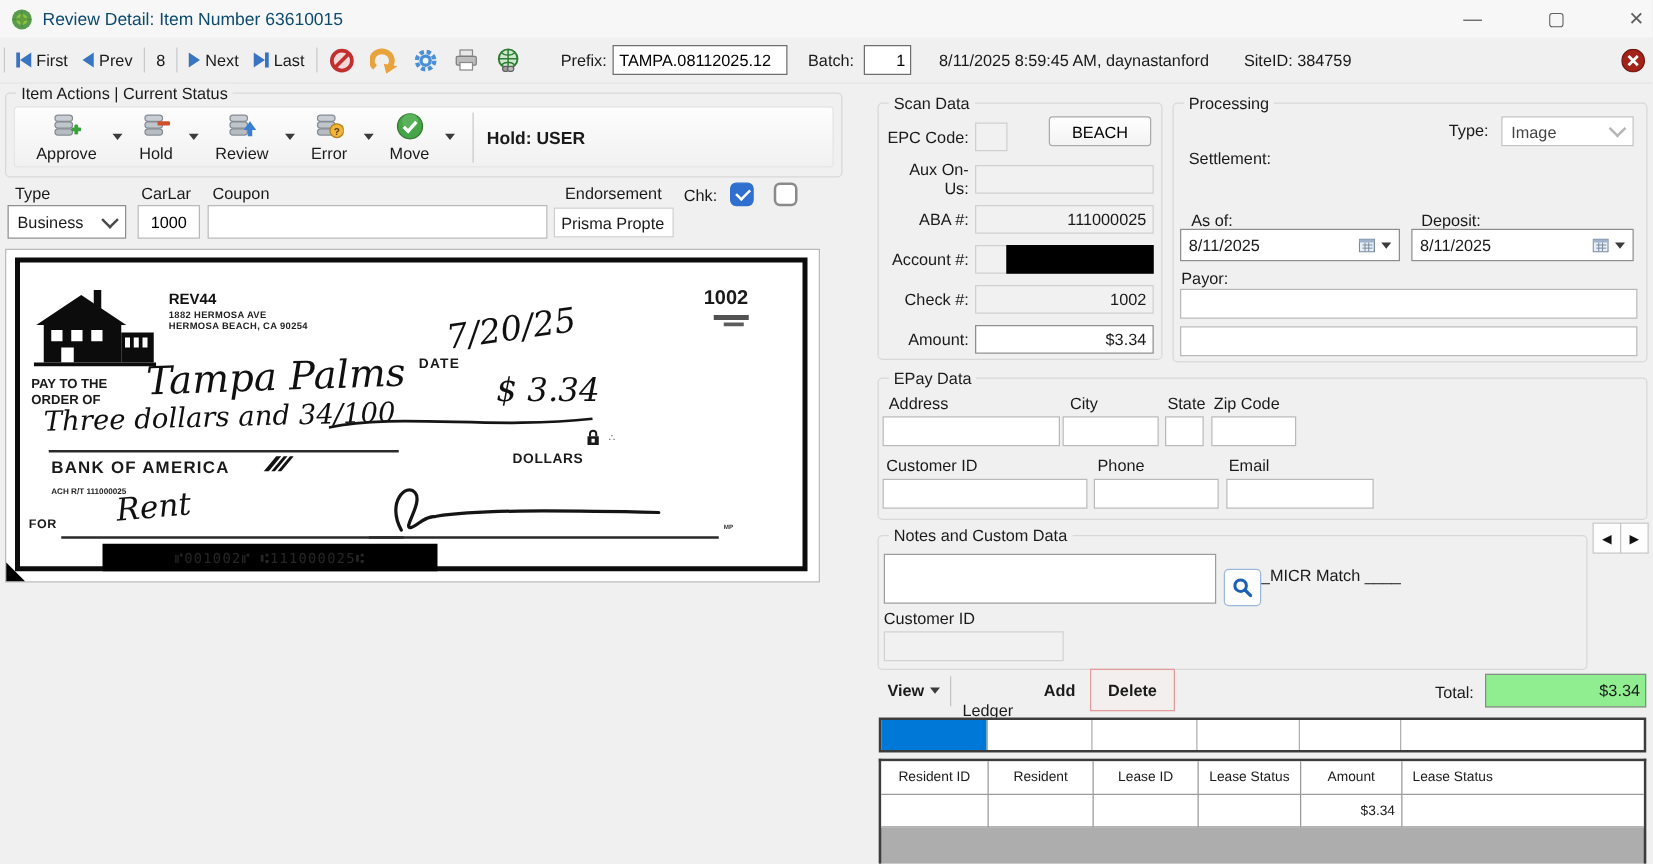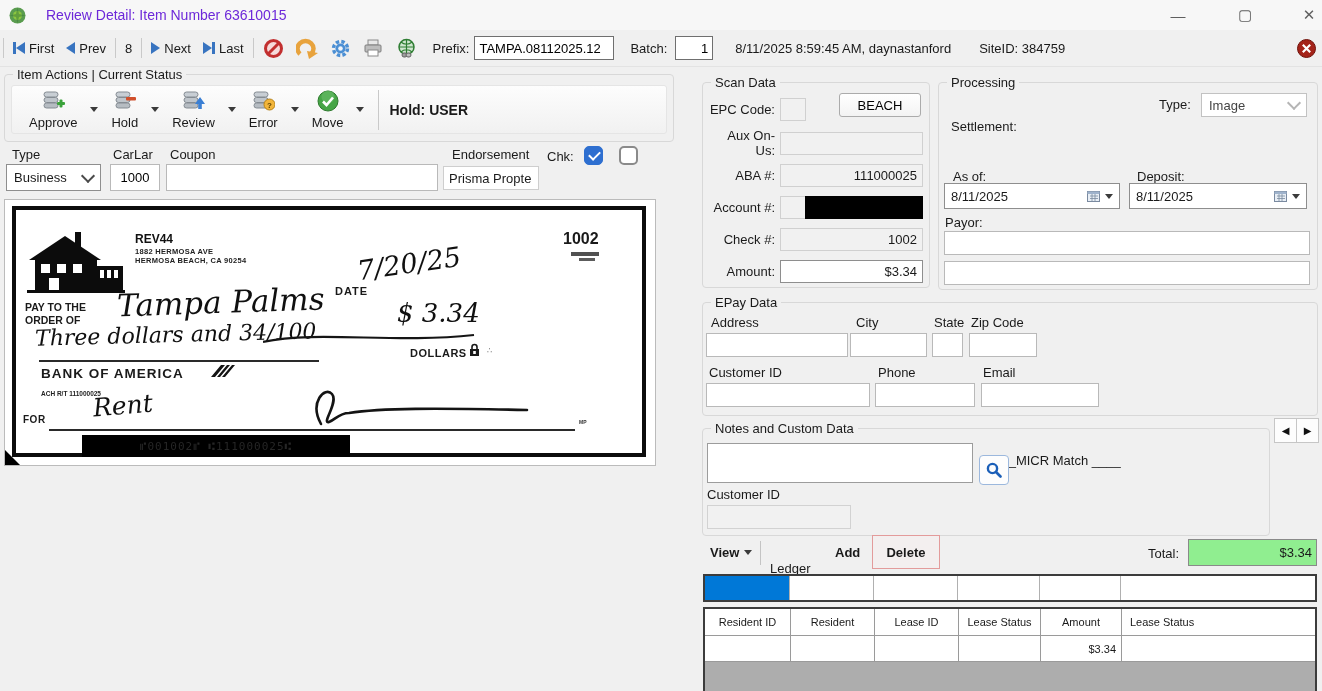--- a/index.html
+++ b/index.html
@@ -1,21 +1,21 @@
 <!DOCTYPE html>
 <html><head>
 <meta charset="utf-8">
 <style>
   html,body{margin:0;padding:0}
   body{width:1322px;height:691px;position:relative;background:#f0f0f0;
        font-family:"Liberation Sans",sans-serif;font-size:13px;color:#1a1a1a;overflow:hidden}
   .abs{position:absolute}
   
   .titlebar{left:0;top:0;width:1322px;height:30px;background:#f7f7f7;display:flex;align-items:center}
-  .title-text{color:#6d28d9;font-size:14px;margin-left:20px}
+  .title-text{color:#0c4a6e;font-size:14px;margin-left:8px}
   .winctl{position:absolute;top:0;width:46px;height:30px;display:flex;align-items:center;justify-content:center;color:#5f5f5f;font-size:15px}
   
   .toolbar{left:0;top:30px;width:1322px;height:36px;background:#f0f0f0;border-bottom:1px solid #e3e3e3;display:flex;align-items:center}
   .tbi{display:flex;align-items:center;gap:4px;padding:0 6px;height:28px}
   .tsep{width:1px;height:20px;background:#c9c9c9;margin:0 3px}
   .tri-l{width:0;height:0;border-top:6px solid transparent;border-bottom:6px solid transparent;border-right:9px solid #3874c0}
   .tri-r{width:0;height:0;border-top:6px solid transparent;border-bottom:6px solid transparent;border-left:9px solid #3874c0}
   .vbar{width:3px;height:12px;background:#3874c0}
   .tbx{border:1px solid #6f6f6f;background:#fff;height:24px;box-sizing:border-box;font:inherit;padding:0 4px}
   
@@ -132,21 +132,21 @@
     </svg>
   </div>
   <div class="tbi">
     <svg width="21" height="21" viewBox="0 0 21 21">
       <circle cx="10.5" cy="9" r="7.5" fill="#cfe6cf" stroke="#2e7d32" stroke-width="1.5"></circle>
       <path d="M3,9 H18 M10.5,1.5 V16.5 M5,4 C8,7 13,7 16,4 M5,14 C8,11 13,11 16,14" stroke="#2e7d32" stroke-width="1.2" fill="none"></path>
       <rect x="6" y="15" width="5" height="4" rx="2" fill="#9e9e9e" stroke="#616161"></rect>
       <rect x="10" y="15" width="5" height="4" rx="2" fill="#bdbdbd" stroke="#616161"></rect>
     </svg>
   </div>
-  <span style="margin-left:10px">Prefix:</span>
+  <span style="margin-left:26px">Prefix:</span>
   <input class="tbx" style="width: 140px; margin-left: 5px;" value="TAMPA.08112025.12">
   <span style="margin-left:16px">Batch:</span>
   <input class="tbx" style="width: 38px; margin-left: 8px; text-align: right;" value="1">
   <span style="margin-left:22px">8/11/2025 8:59:45 AM, daynastanford</span>
   <span style="margin-left:28px">SiteID: 384759</span>
 </div>
 <div class="abs" style="left:1297px;top:39px">
   <svg width="19" height="19" viewBox="0 0 19 19">
     <circle cx="9.5" cy="9.5" r="9" fill="#a42319" stroke="#6f120b"></circle>
     <path d="M5.8,5.8 L13.2,13.2 M13.2,5.8 L5.8,13.2" stroke="#fff" stroke-width="2.2"></path>
@@ -254,21 +254,21 @@
   <div class="abs hw" style="left:352px;top:48px;font-size:27px;transform:rotate(-8deg)">7/20/25</div>
   <div class="abs bold" style="left:20px;top:101px;font-size:10.5px">PAY TO THE</div>
   <div class="abs bold" style="left:20px;top:114px;font-size:10.5px">ORDER OF</div>
   <div class="abs hw" style="left:112px;top:84px;font-size:31px;transform:rotate(-2deg)">Tampa Palms</div>
   <div class="abs hw" style="left:392px;top:98px;font-size:26px">$ 3.34</div>
   <div class="abs hw" style="left:30px;top:122px;font-size:22px;transform:rotate(-1.5deg)">Three dollars and 34/100</div>
   <div class="pline" style="left:34px;top:160px;width:280px"></div>
   <svg class="abs" style="left:258px;top:126px" width="212" height="22" viewBox="0 0 212 22">
     <path d="M0,16 C55,4 130,18 211,9" fill="none" stroke="#151515" stroke-width="2.2"></path>
   </svg>
-  <div class="abs bold" style="left:405px;top:147px;font-size:11px;letter-spacing:.5px">DOLLARS</div>
+  <div class="abs bold" style="left:405px;top:161px;font-size:11px;letter-spacing:.5px">DOLLARS</div>
   <svg class="abs" style="left:464px;top:143px" width="11" height="14" viewBox="0 0 11 14">
     <rect x="1" y="6" width="9" height="7" fill="#1a1a1a"></rect>
     <path d="M3,6 V4 a2.5,2.5 0 0 1 5,0 V6" fill="none" stroke="#1a1a1a" stroke-width="1.6"></path>
     <rect x="4.2" y="8" width="2.6" height="3" fill="#fff"></rect>
   </svg>
   <div class="abs" style="left:482px;top:146px;color:#555;font-size:8px;letter-spacing:1px">∴</div>
   <div class="abs bold" style="left:36px;top:166px;font-size:13.5px;letter-spacing:1px">BANK OF AMERICA</div>
   <svg class="abs" style="left:204px;top:163px" width="26" height="16" viewBox="0 0 26 16">
     <path d="M2,14 L12,2 L16,2 L6,14 Z M8,14 L18,2 L21,2 L11,14 Z M13,14 L23,2 L26,2 L16,14 Z" fill="#141414"></path>
   </svg>

